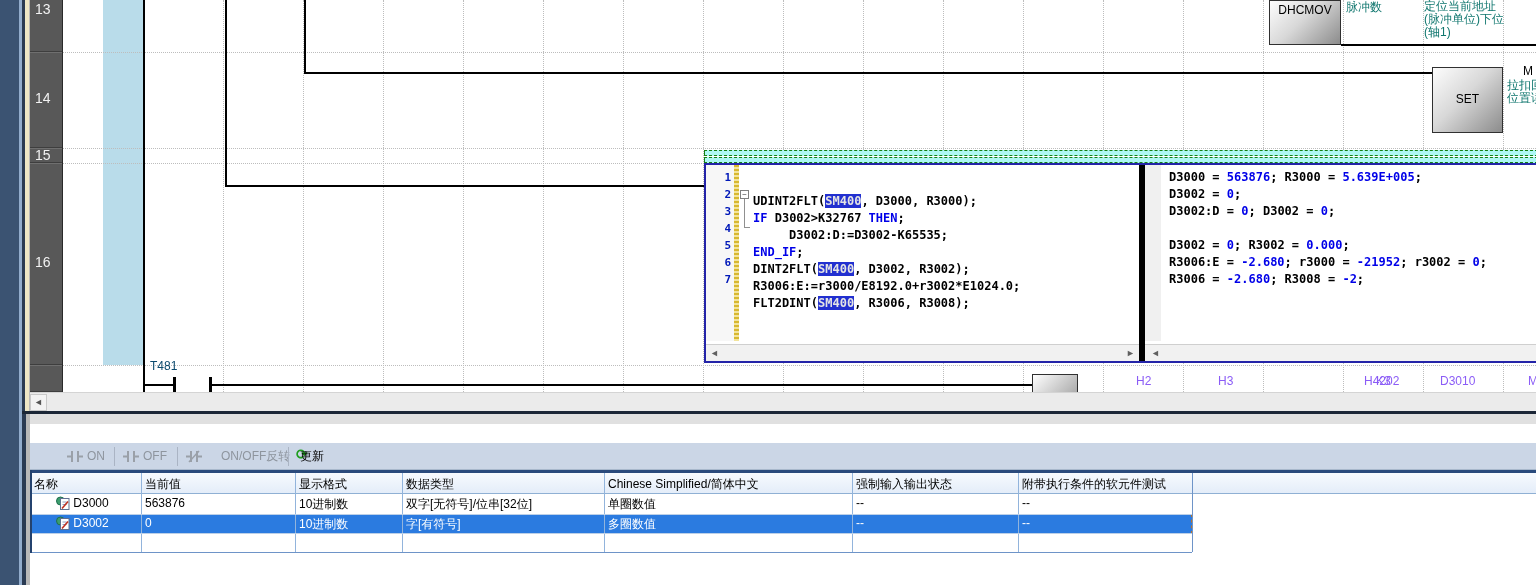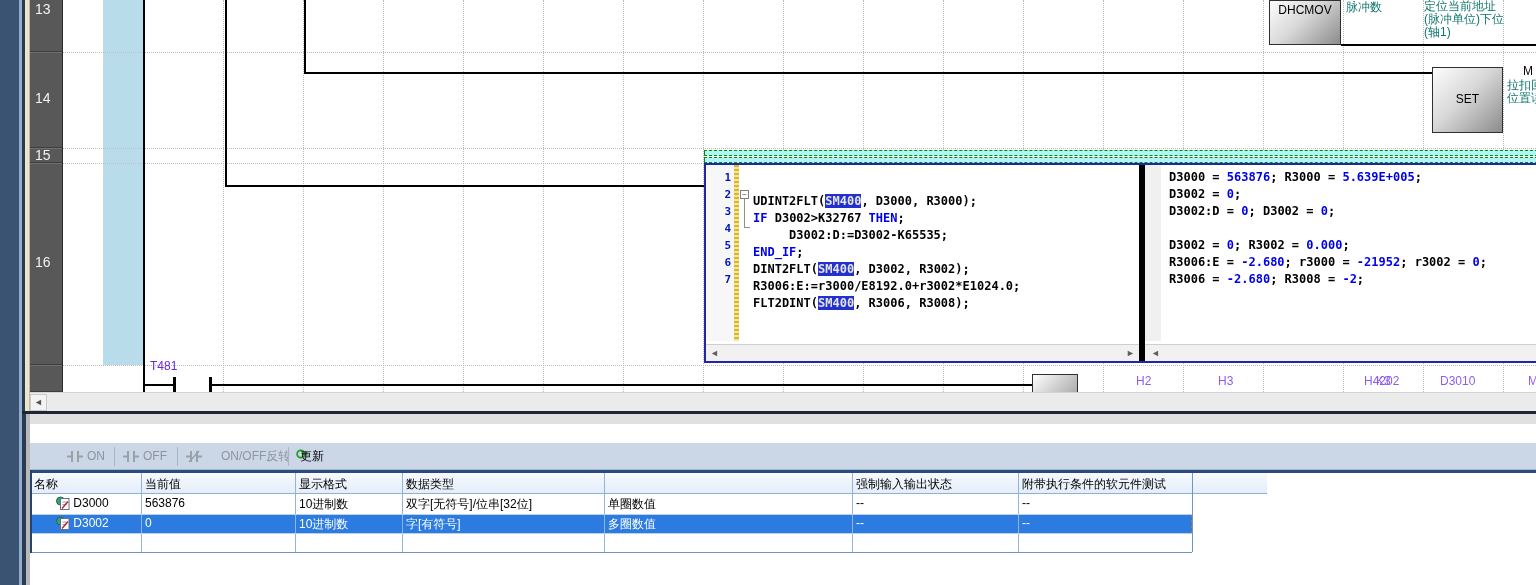--- a/index.html
+++ b/index.html
@@ -61,21 +61,21 @@
 
   
   .wtitle{left:30px;top:424px;width:1506px;height:19px;background:linear-gradient(#FFF8DE,#F3E4AE);
           border-top:2px solid #F4C850;color:#3A3000;font-size:12px;line-height:17px;padding-left:8px;}
   .wtoolbar{left:30px;top:443px;width:1506px;height:27px;background:#CBD6E6;border-bottom:1px solid #A8B8CC;}
   .tbitem{position:absolute;top:5px;height:17px;font-size:12px;line-height:17px;color:#8E959E;}
   .tbsep{position:absolute;top:4px;width:1px;height:19px;background:#AAB4C4;}
   .tbon{color:#000;}
   .refresh{color:#1E9E1E;font-weight:bold;font-size:14px;}
   .wtabletop{left:30px;top:470px;width:1506px;height:3px;background:#2A4A7C;}
-  .whead{left:30px;top:473px;width:1237px;height:21px;background:linear-gradient(#F7FAFE,#E4EDF9);
+  .whead{left:30px;top:473px;width:1506px;height:21px;background:linear-gradient(#F7FAFE,#E4EDF9);
          border-bottom:1px solid #8FB0D4;}
   .whcell{position:absolute;top:3px;font-size:12px;color:#000;white-space:nowrap;overflow:hidden;}
   .wrow{left:30px;width:1162px;height:20px;font-size:12px;color:#000;background:#fff;}
   .wrow.sel{background:#2B7BE0;color:#fff;outline:1px dashed #B87430;outline-offset:-1px;}
   .wc{position:absolute;top:2px;white-space:nowrap;overflow:hidden;}
   .vsep{position:absolute;top:473px;width:1px;height:79px;background:#92B4DC;}
   .rowline{position:absolute;left:30px;width:1162px;height:1px;background:#BCD0E8;}
   .tbl-left{left:30px;top:470px;width:2px;height:83px;background:#24426E;}
   .tbl-right{left:1192px;top:473px;width:1px;height:79px;background:#6E94C8;}
   .devicon{display:inline-block;vertical-align:-3px;}
@@ -130,21 +130,21 @@
 
   <div class="abs lline" style="left:143px;top:0;width:2px;height:392px;"></div>
   <div class="abs lline" style="left:225px;top:0;width:2px;height:187px;"></div>
   <div class="abs lline" style="left:304px;top:0;width:2px;height:74px;"></div>
   <div class="abs lline" style="left:304px;top:72px;width:1129px;height:2px;"></div>
   <div class="abs lline" style="left:225px;top:185px;width:481px;height:2px;"></div>
   <div class="abs lline" style="left:1341px;top:44px;width:195px;height:2px;"></div>
   <div class="abs lline" style="left:144px;top:384px;width:30px;height:2px;"></div>
   <div class="abs lline" style="left:212px;top:384px;width:820px;height:2px;"></div>
 
-  <span class="abs" style="left:150px;top:359px;font-size:12px;color:#6d28d9;">T481</span>
+  <span class="abs" style="left:150px;top:359px;font-size:12px;color:#0c4a6e;">T481</span>
   <div class="abs contactbar" style="left:173px;"></div>
   <div class="abs contactbar" style="left:209px;"></div>
 
   <div class="abs plcbox" style="left:1269px;top:0;width:72px;height:45px;padding-top:2px;">
     <span>DHCMOV</span>
   </div>
   <div class="abs green" style="left:1346px;top:1px;">脉冲数</div>
   <div class="abs green" style="left:1424px;top:0;width:84px;">定位当前地址(脉冲单位)下位(轴1)</div>
 
   <div class="abs plcbox" style="left:1432px;top:67px;width:71px;height:66px;line-height:62px;">
@@ -222,20 +222,21 @@
     <span class="tbitem refresh" style="left:266px;top:3px;">⟳</span>
     <span class="tbitem tbon" style="left:270px;">更新</span>
   </div>
 
   <div class="abs wtabletop"></div>
   <div class="abs whead">
     <span class="whcell" style="left:4px;width:106px;">名称</span>
     <span class="whcell" style="left:115px;width:149px;">当前值</span>
     <span class="whcell" style="left:269px;width:102px;">显示格式</span>
     <span class="whcell" style="left:376px;width:197px;">数据类型</span>
+    <span class="whcell" style="left:578px;width:243px;">Chinese Simplified/简体中文</span>
     <span class="whcell" style="left:826px;width:161px;">强制输入输出状态</span>
     <span class="whcell" style="left:992px;width:200px;">附带执行条件的软元件测试</span>
   </div>
 
   <div class="abs wrow" style="top:494px;">
     <span class="wc" style="left:26px;width:85px;"><svg class="devicon" width="14" height="14">
           <circle cx="4.5" cy="5" r="4" fill="#3C9E6E" stroke="#1E6E4E"></circle>
           <rect x="4.5" y="2.5" width="8.5" height="11" fill="#fff" stroke="#607090"></rect>
           <path d="M6.5 6 h4 M6.5 8.5 h4" stroke="#90A0C0"></path>
           <path d="M6 12.5 L12 5.5" stroke="#C03020" stroke-width="1.6"></path>

